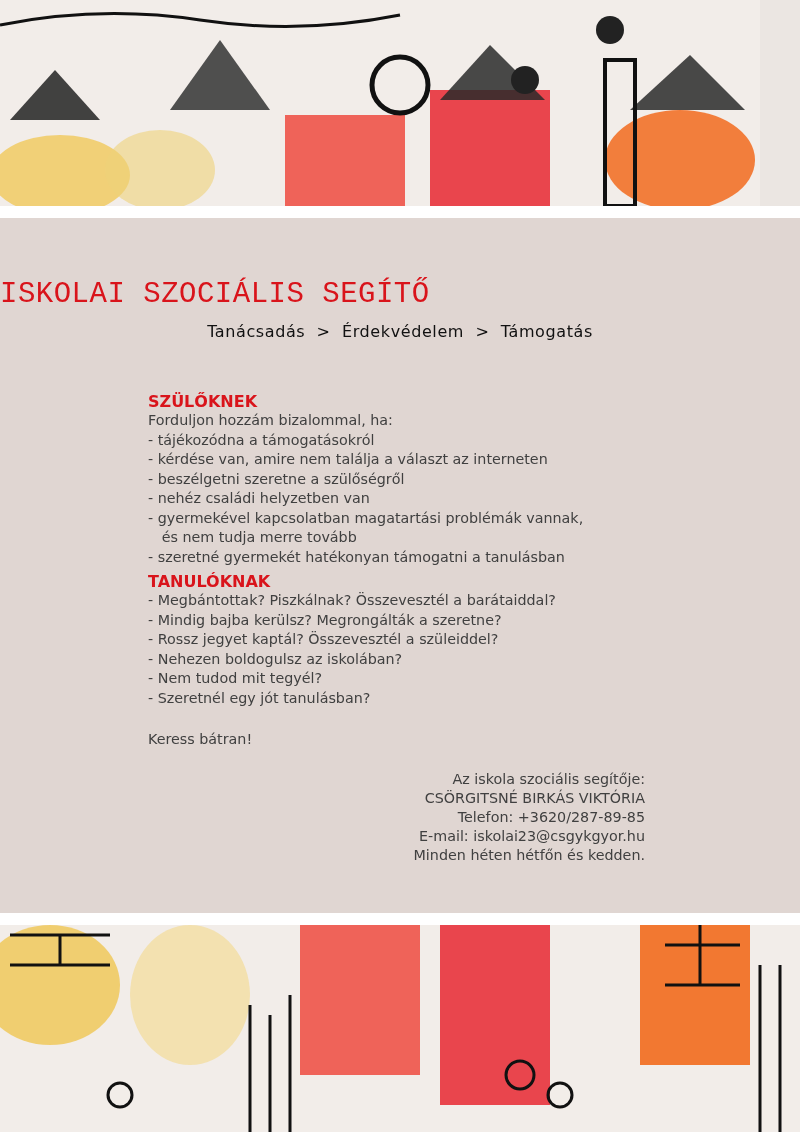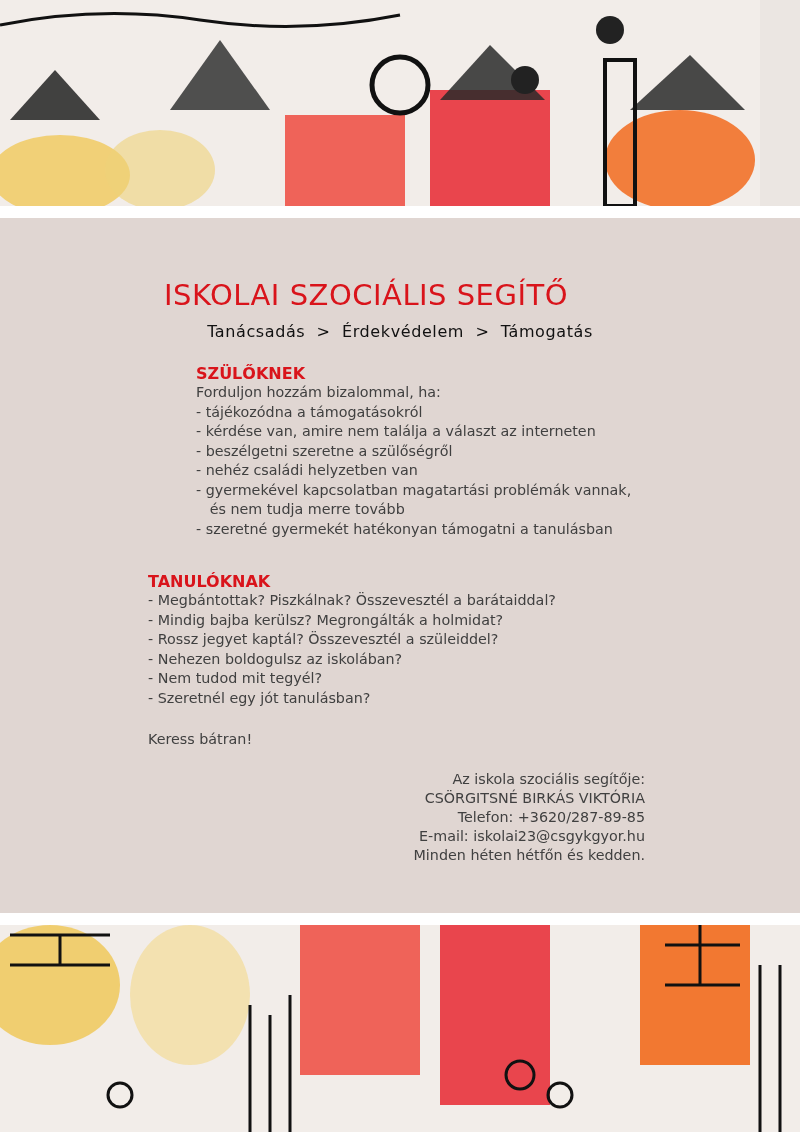--- a/index.html
+++ b/index.html
@@ -2,21 +2,21 @@
 <html><head>
 <meta charset="utf-8">
 <style>
   html,body{margin:0;padding:0;background:#fff;}
   body{width:800px;height:1132px;position:relative;overflow:hidden;font-family:"DejaVu Sans","Liberation Sans",sans-serif;}
   .art{position:absolute;left:0;width:800px;overflow:hidden;background:#f3eeea;}
   .art.top{top:0;height:206px;}
   .art.bottom{top:925px;height:207px;}
   .art svg{display:block;}
   .panel{position:absolute;left:0;top:218px;width:800px;height:695px;background:#e0d6d2;}
-  .title{position:absolute;left:0;width:732px;top:60px;text-align:center;color:#d9141b;font-size:29px;letter-spacing:0.5px;}
+  .title{position:absolute;left:0;width:732px;top:60px;text-align:left;color:#d9141b;font-size:29px;letter-spacing:0.5px;font-family:Liberation Mono, monospace;}
   .subtitle{position:absolute;left:0;width:800px;top:104px;text-align:center;color:#111;font-size:16px;letter-spacing:0.6px;}
   .sect{position:absolute;left:148px;width:520px;}
   .head{color:#d9141b;font-size:16px;line-height:19px;font-weight:bold;}
   .line{color:#404040;font-size:14.3px;line-height:19.5px;white-space:pre;}
   .contact{position:absolute;right:155px;top:552px;text-align:right;}
   .contact .line{line-height:19px;}
 </style>
 </head>
 <body>
 
@@ -38,36 +38,36 @@
     <path d="M0 25 Q100 5 200 20 T400 15" stroke="#111" stroke-width="3" fill="none"></path>
     <rect x="605" y="60" width="30" height="146" fill="none" stroke="#111" stroke-width="4"></rect>
     <rect x="760" y="0" width="40" height="206" fill="#ebe6e2"></rect>
   </svg>
 </div>
 
 <div class="panel">
   <div class="title">ISKOLAI SZOCIÁLIS SEGÍTŐ</div>
   <div class="subtitle" style="white-space:pre;">Tanácsadás  &gt;  Érdekvédelem  &gt;  Támogatás</div>
 
-  <div class="sect" style="top:146px;margin-left:48px;">
+  <div class="sect" style="top:174px;">
     <div class="head">SZÜLŐKNEK</div>
     <div class="line">Forduljon hozzám bizalommal, ha:</div>
     <div class="line">- tájékozódna a támogatásokról</div>
     <div class="line">- kérdése van, amire nem találja a választ az interneten</div>
     <div class="line">- beszélgetni szeretne a szülőségről</div>
     <div class="line">- nehéz családi helyzetben van</div>
     <div class="line">- gyermekével kapcsolatban magatartási problémák vannak,</div>
     <div class="line">   és nem tudja merre tovább</div>
     <div class="line">- szeretné gyermekét hatékonyan támogatni a tanulásban</div>
   </div>
 
   <div class="sect" style="top:354px;">
     <div class="head">TANULÓKNAK</div>
     <div class="line">- Megbántottak? Piszkálnak? Összevesztél a barátaiddal?</div>
-    <div class="line">- Mindig bajba kerülsz? Megrongálták a holmidat?</div>
+    <div class="line">- Mindig bajba kerülsz? Megrongálták a szeretne?</div>
     <div class="line">- Rossz jegyet kaptál? Összevesztél a szüleiddel?</div>
     <div class="line">- Nehezen boldogulsz az iskolában?</div>
     <div class="line">- Nem tudod mit tegyél?</div>
     <div class="line">- Szeretnél egy jót tanulásban?</div>
     <div class="line" style="margin-top:22px;">Keress bátran!</div>
   </div>
 
   <div class="contact">
     <div class="line">Az iskola szociális segítője:</div>
     <div class="line">CSÖRGITSNÉ BIRKÁS VIKTÓRIA</div>

